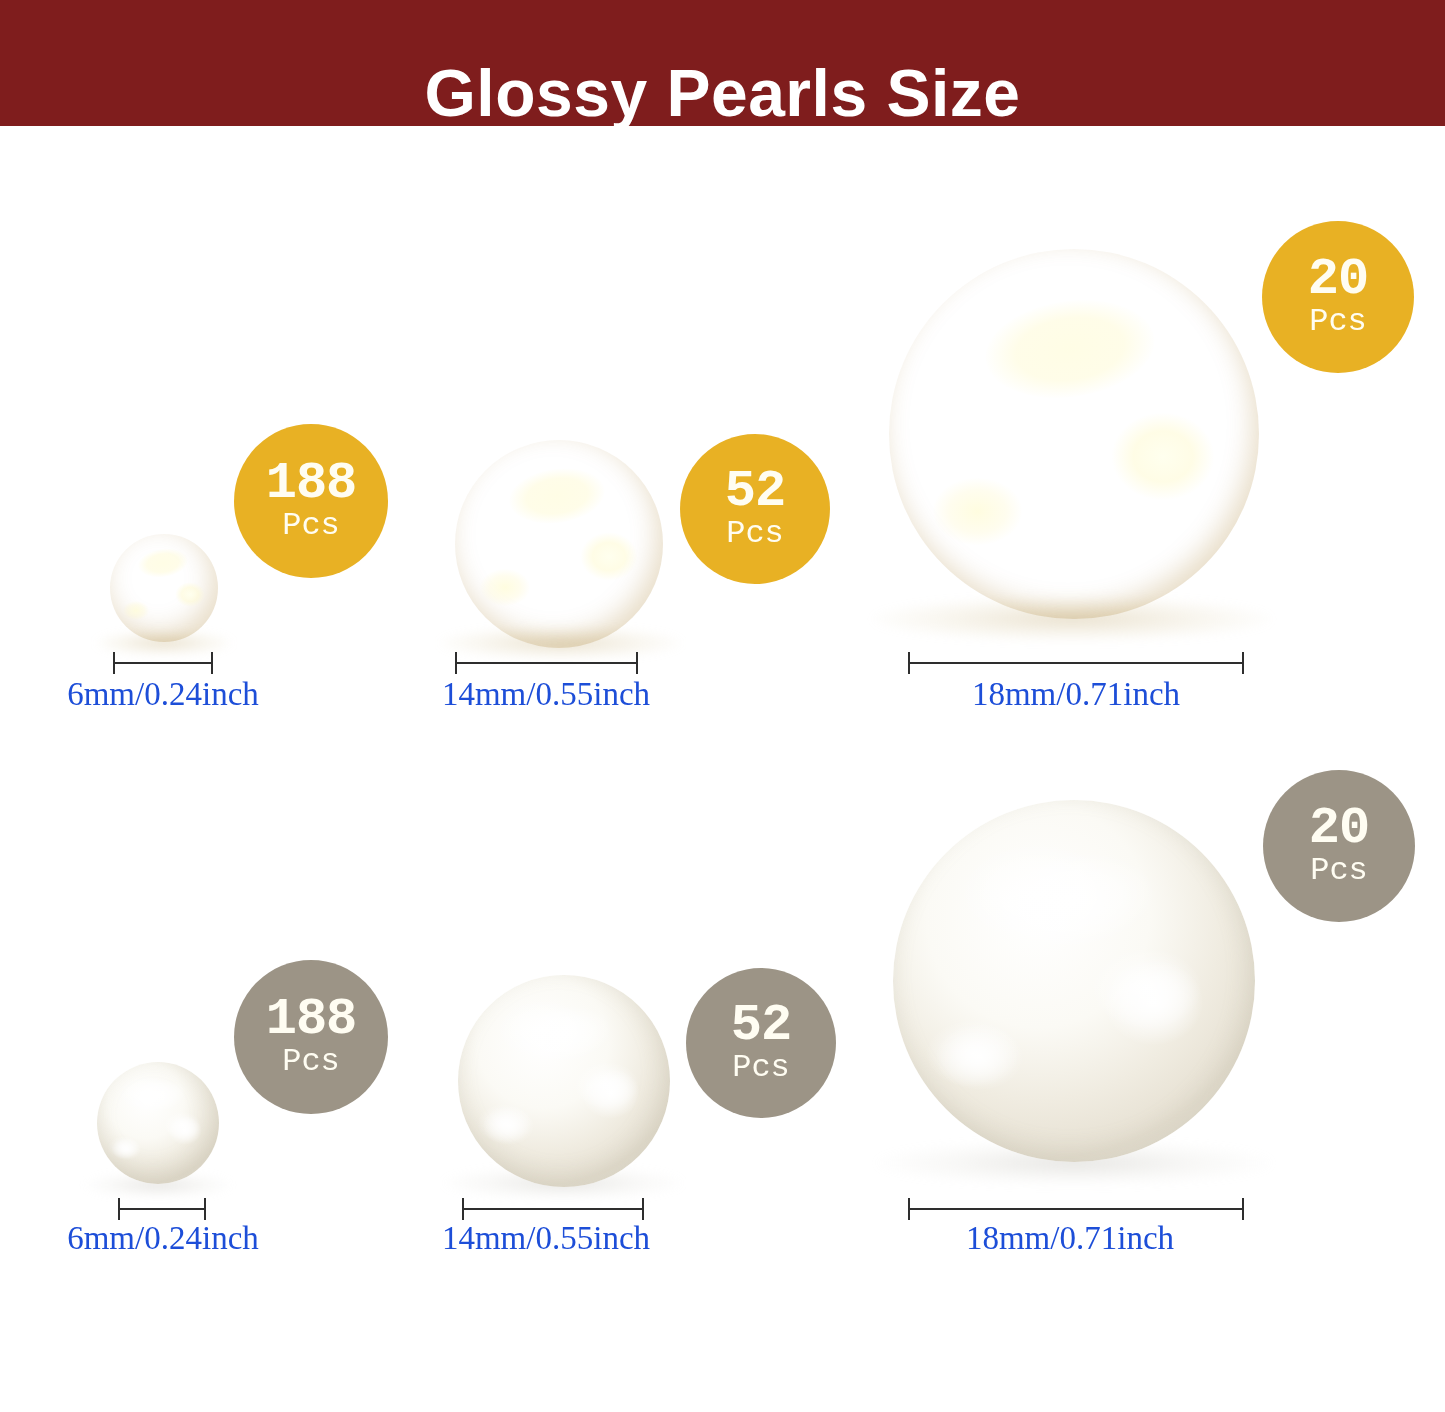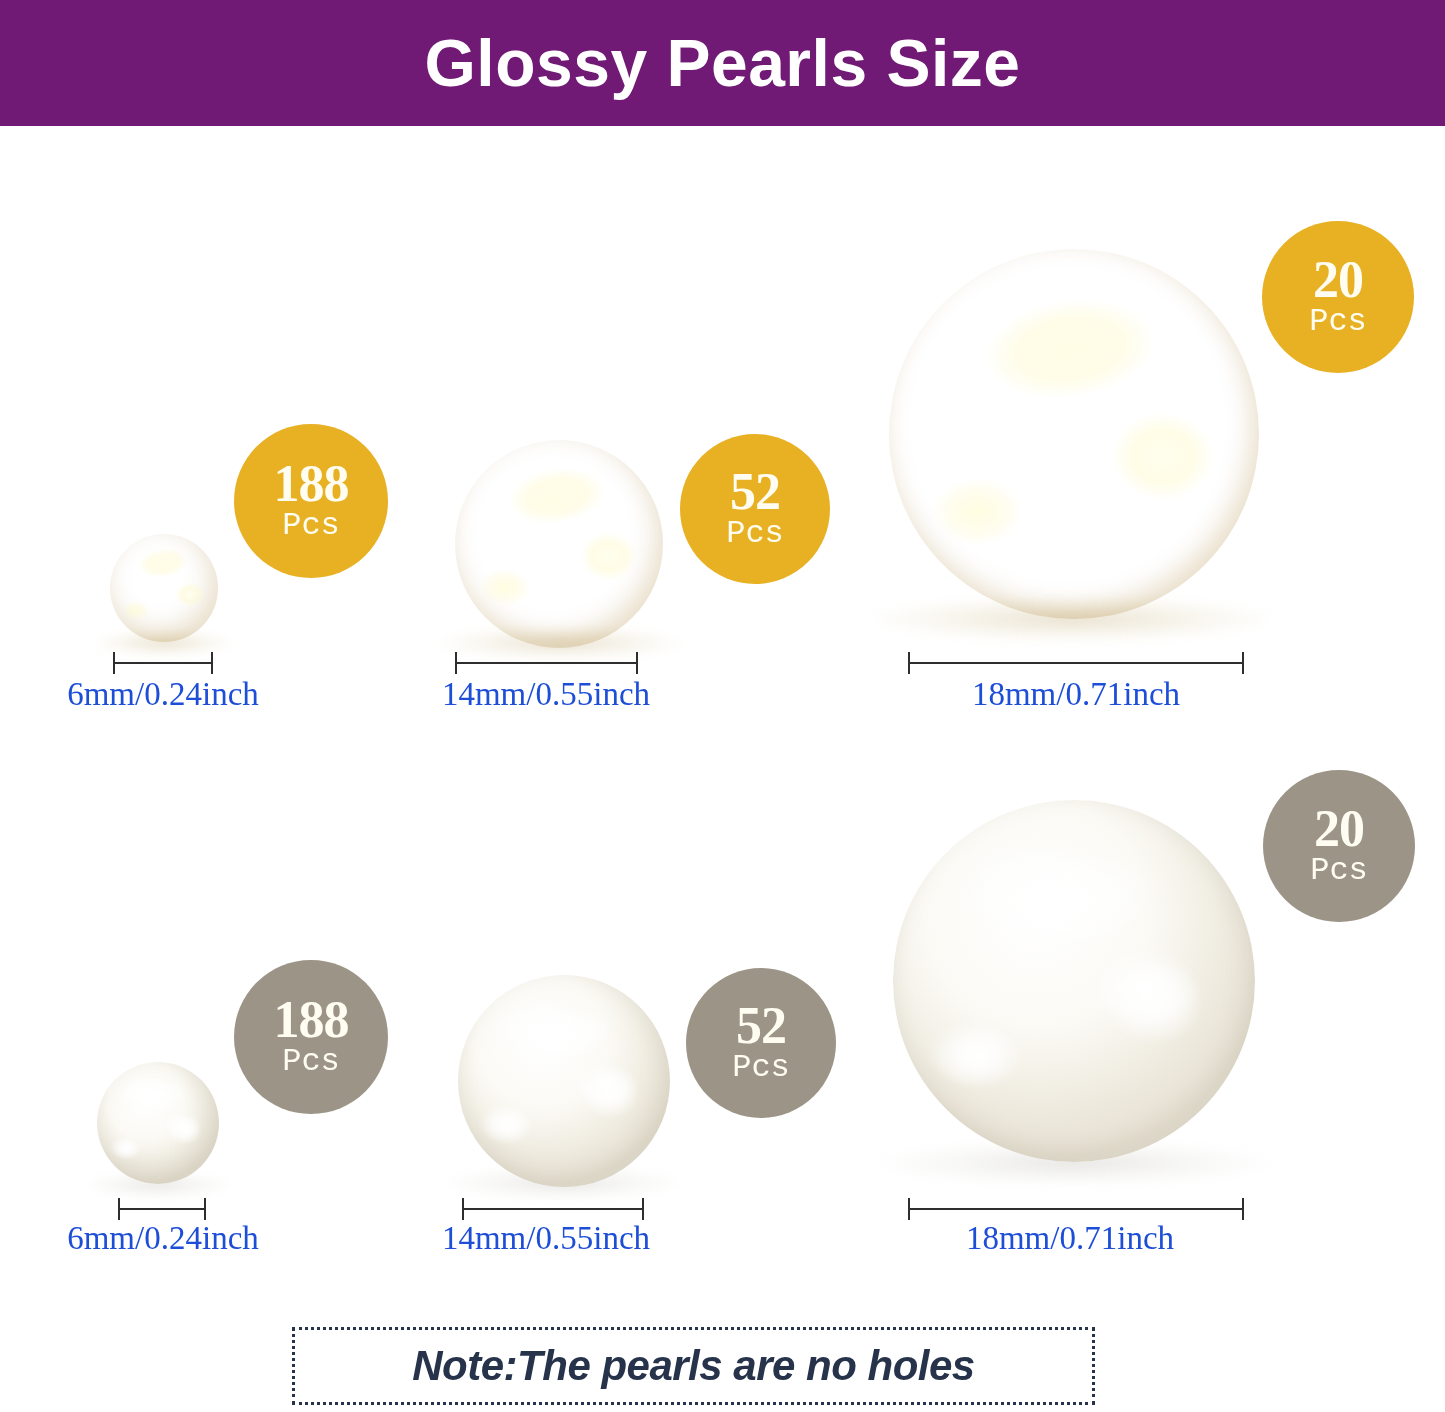--- a/index.html
+++ b/index.html
@@ -7,22 +7,22 @@
     width:1445px;height:1412px;
     background:#ffffff;
     font-family:"Liberation Sans",sans-serif;
     overflow:hidden;
     position:relative;
   }
 
   
   .header{
     position:absolute;left:0;top:0;width:1445px;height:126px;
-    background:#701a75;
-    display:flex;align-items:center;justify-content:center;
+    background:#7f1d1d;
+    display:flex;align-items:flex-end;justify-content:center;
   }
   .header-title{
     color:#ffffff;
     font-size:66px;
     font-weight:bold;
     letter-spacing:0.5px;
     line-height:1;
     font-family:"Liberation Sans",sans-serif;
   }
 
@@ -107,21 +107,21 @@
   }
   .badge.gold-badge .bubble{background:#e8b124;}
   .badge.gold-badge .tail{border-color:#e8b124;}
   .badge.gray-badge .bubble{background:#9c9486;}
   .badge.gray-badge .tail{border-color:#9c9486;}
 
   .badge .count{
     font-weight:bold;
     line-height:0.92;
     letter-spacing:-1px;
-    font-family:Liberation Serif, serif;
+    font-family:Liberation Mono, monospace;
   }
   .badge .unit{
     line-height:1;
     font-family:Liberation Mono, monospace;
   }
 
   
   .ruler{position:absolute;height:22px;}
   .ruler .line{
     position:absolute;left:0;top:10px;width:100%;height:2px;background:#2e2e2e;
@@ -295,17 +295,14 @@
     </div>
   </div>
 
   <div class="ruler" style="left:908px;top:1198px;width:336px;">
     <div class="line"></div>
     <div class="cap left"></div>
     <div class="cap right"></div>
   </div>
   <div class="size-label" style="left:950px;top:1220px;width:240px;">18mm/0.71inch</div>
 
-  <div class="note-box">
-    <span class="note-text">Note:The pearls are no holes</span>
-  </div>
 
 </div>
 
 </body></html>

